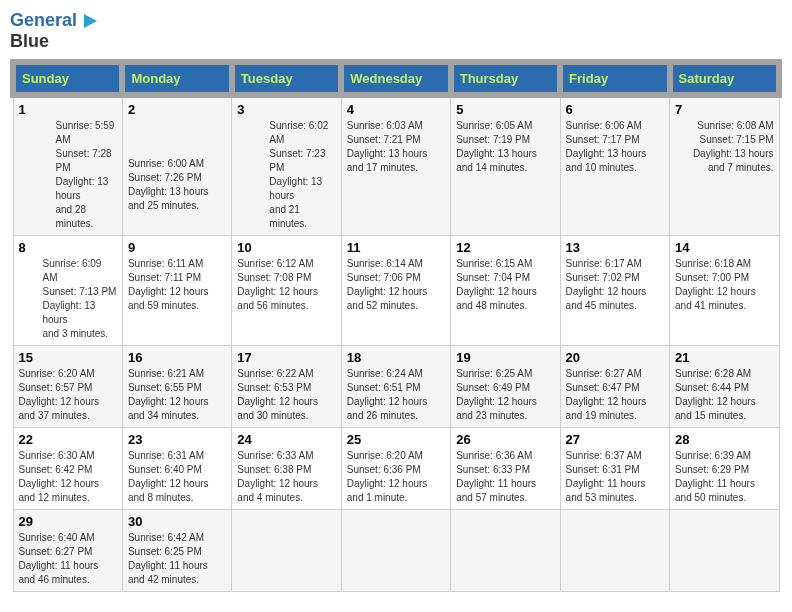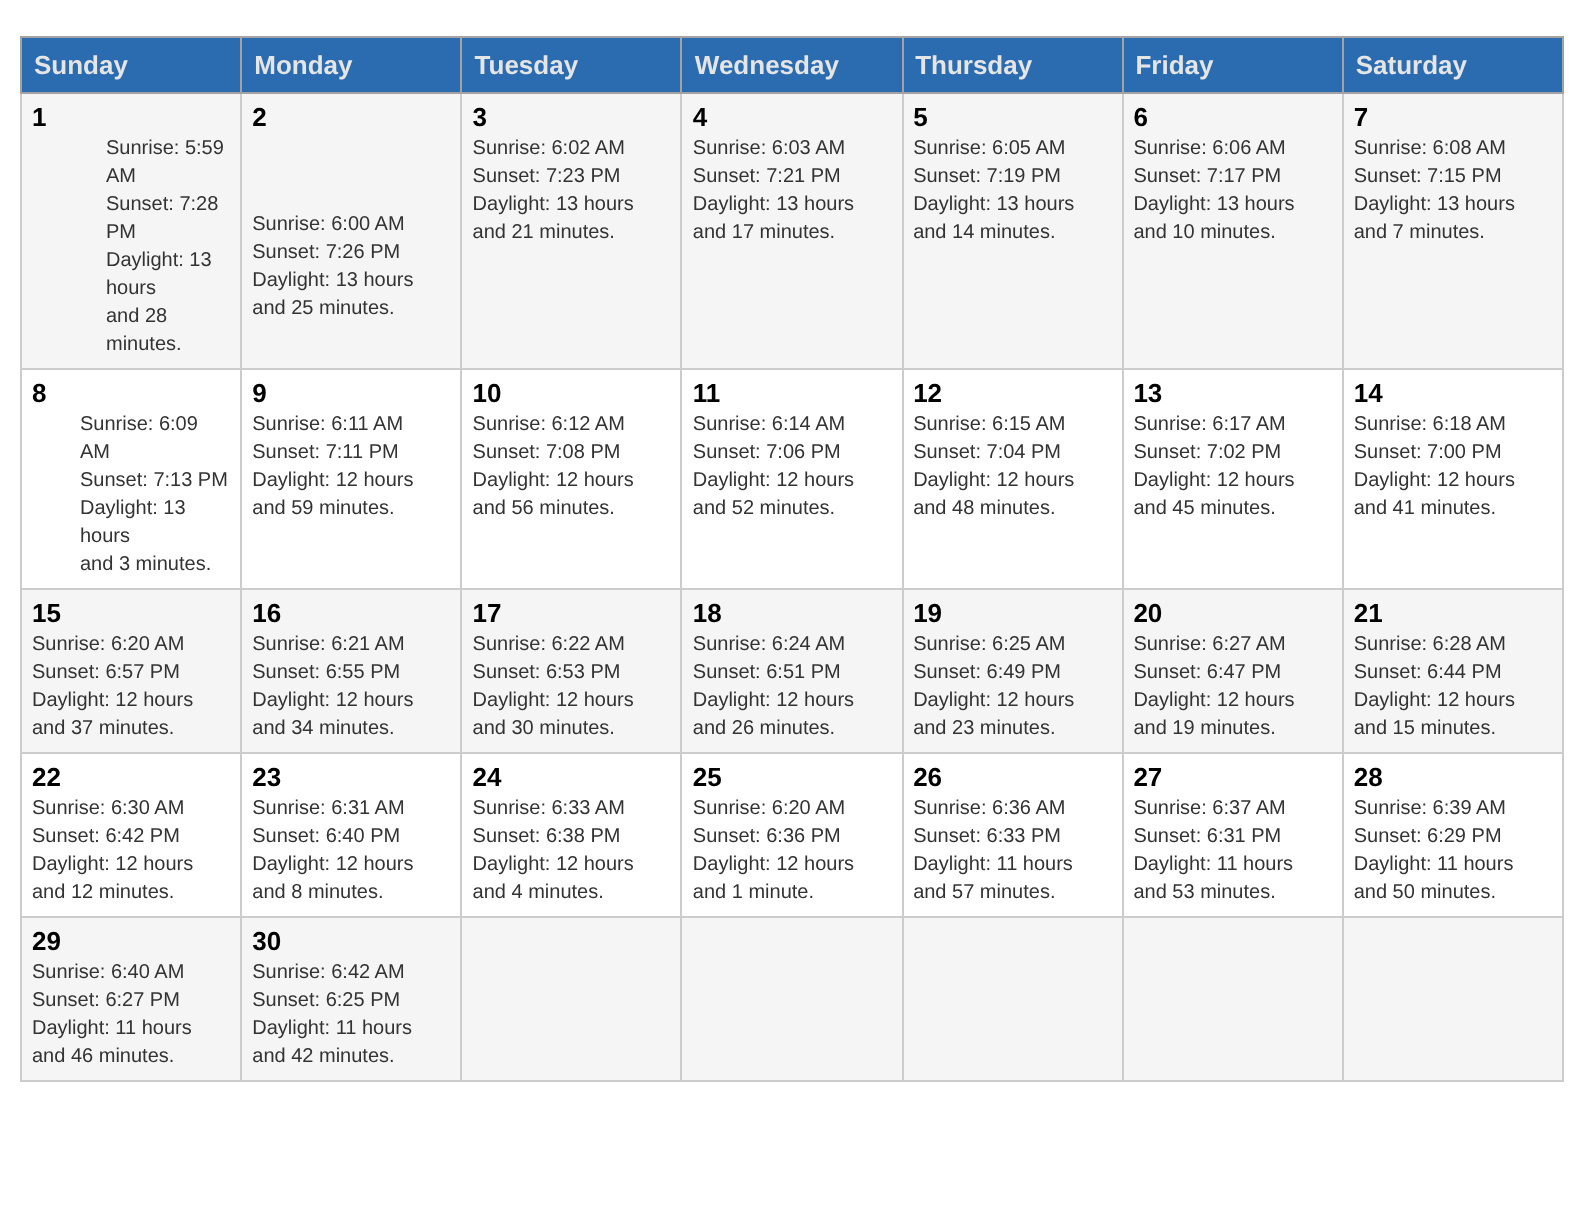--- a/index.html
+++ b/index.html
@@ -33,26 +33,26 @@
       font-size: 15px;
       color: #444;
     }
     table {
       width: 100%;
       border-collapse: collapse;
       font-size: 10.5px;
     }
     thead tr th {
       background-color: #2b6cb0;
-      color: #e5e5e5;
+      color: #bef264;
       text-align: left;
       padding: 6px 6px;
       font-size: 13px;
       font-weight: bold;
-      border: 1px solid #a3a3a3;
+      border: 6px solid #a3a3a3;
     }
     tbody tr td {
       border: 1px solid #ccc;
       vertical-align: top;
       padding: 4px 5px;
       width: 14.28%;
       min-height: 70px;
       background: #fff;
     }
     tbody tr:nth-child(odd) td {
@@ -73,20 +73,31 @@
       line-height: 1.4;
     }
     td.empty {
       background: #f9f9f9;
     }
   </style>
 </head>
 <body>
 
 <div class="header">
+  <div class="logo">
+    <div>
+      <div style="display:flex;align-items:center;">
+        <div style="font-size:18px;font-weight:bold;color:#333;line-height:1.15;">
+          <span style="color:#2b6cb0;">General</span>
+          <span style="display:inline-block;width:0;height:0;border-left:13px solid #2b9ed4;border-top:7px solid transparent;border-bottom:7px solid transparent;margin-left:2px;vertical-align:middle;"></span>
+        </div>
+      </div>
+      <div style="font-size:18px;font-weight:bold;color:#333;line-height:1.15;">Blue</div>
+    </div>
+  </div>
   <div class="title-block">
   </div>
 </div>
 
 <table>
   <thead>
     <tr id="dow-row">
     <th>Sunday</th>
         <th>Monday</th>
         <th>Tuesday</th>
@@ -107,21 +118,21 @@
         </td>
         <td>
           <span class="day-num">2</span>
           <div class="day-detail" style="white-space: pre-line; margin-top: 40px;">Sunrise: 6:00 AM
 Sunset: 7:26 PM
 Daylight: 13 hours
 and 25 minutes.</div>
         </td>
         <td>
           <span class="day-num">3</span>
-          <div class="day-detail" style="white-space: pre-line;">Sunrise: 6:02 AM
+          <div class="day-detail" style="white-space: pre-line; margin-left: 32px;">Sunrise: 6:02 AM
 Sunset: 7:23 PM
 Daylight: 13 hours
 and 21 minutes.</div>
         </td>
         <td>
           <span class="day-num">4</span>
           <div class="day-detail" style="white-space: pre-line;">Sunrise: 6:03 AM
 Sunset: 7:21 PM
 Daylight: 13 hours
 and 17 minutes.</div>
@@ -135,21 +146,21 @@
         </td>
         <td>
           <span class="day-num">6</span>
           <div class="day-detail" style="white-space: pre-line;">Sunrise: 6:06 AM
 Sunset: 7:17 PM
 Daylight: 13 hours
 and 10 minutes.</div>
         </td>
         <td>
           <span class="day-num">7</span>
-          <div class="day-detail" style="white-space: pre-line;">Sunrise: 6:08 AM
+          <div class="day-detail" style="white-space: pre-line; text-align: right;">Sunrise: 6:08 AM
 Sunset: 7:15 PM
 Daylight: 13 hours
 and 7 minutes.</div>
         </td>
       </tr>
       <tr>
         <td>
           <span class="day-num">8</span>
           <div class="day-detail" style="white-space: pre-line; margin-left: 24px;">Sunrise: 6:09 AM
 Sunset: 7:13 PM

